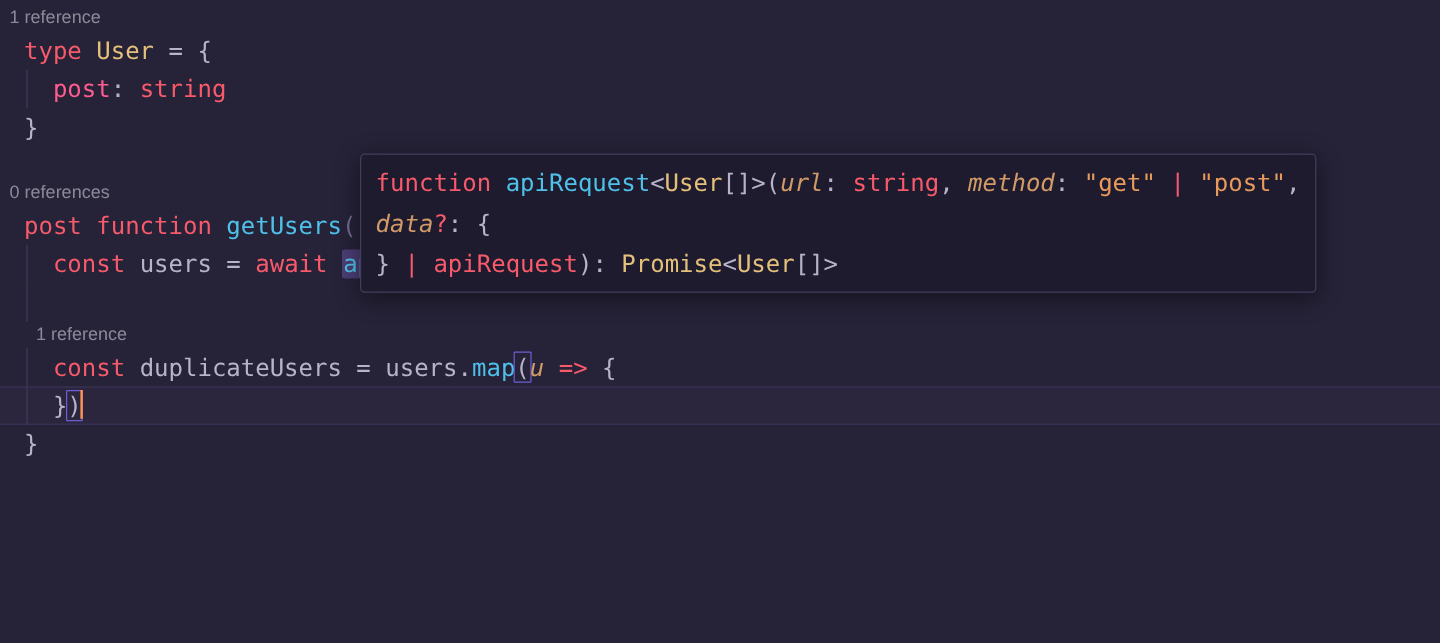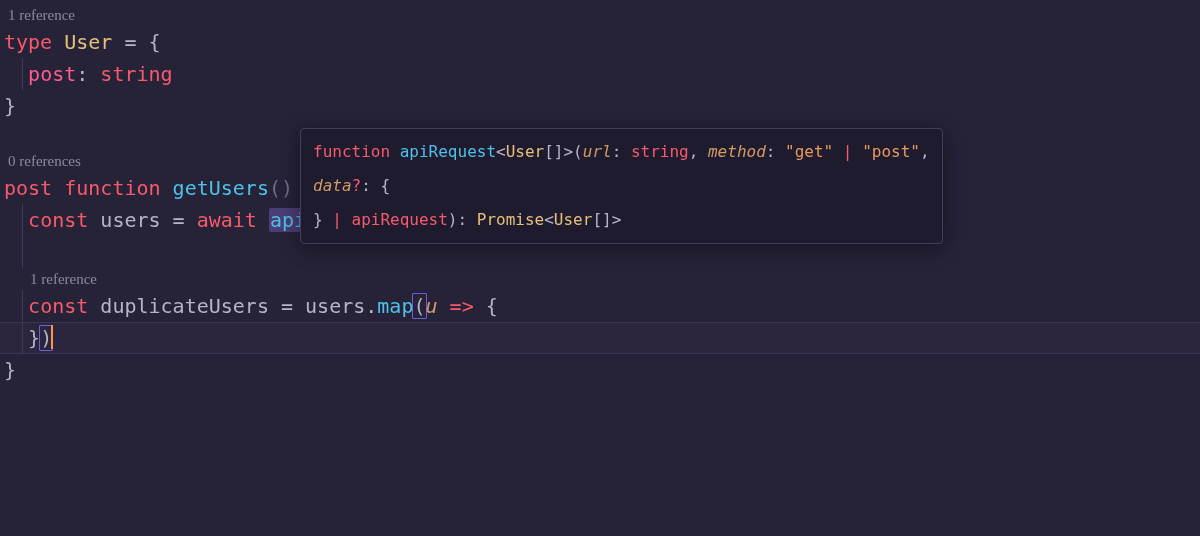--- a/index.html
+++ b/index.html
@@ -27,23 +27,23 @@
 *{box-sizing:border-box;margin:0;padding:0}
 html,body{width:1200px;height:536px;background:var(--bg);overflow:hidden}
 body{
   font-family:ui-monospace,SFMono-Regular,Menlo,Consolas,monospace;
   font-size:20px;
   line-height:32px;
   color:var(--punct);
   position:relative;
 }
 .editor{padding:4px 0 0 0;position:relative}
-.line{white-space:pre;padding-left:4px;position:relative;height:32px}
+.line{white-space:pre;padding-left:20px;position:relative;height:32px}
 .codelens{
-  font-family:Liberation Serif, serif;
+  font-family:Liberation Sans, sans-serif;
   font-size:15px;
   color:var(--codelens);
   padding-left:8px;
   height:22px;
   line-height:22px;
   cursor:pointer;
 }
 
 .g1{position:absolute;left:22px;top:0;bottom:0;border-left:1px solid var(--gutter)}
 .g2{position:absolute;left:64px;top:0;bottom:0;border-left:1px solid var(--gutter)}
@@ -90,21 +90,21 @@
 .tooltip{
   position:absolute;
   left:300px;
   top:128px;
   background:var(--bg-tooltip);
   border:1px solid var(--tooltip-border);
   border-radius:4px;
   padding:6px 12px 6px 12px;
   box-shadow:0 4px 20px rgba(0,0,0,.45);
   max-width:880px;
-  font-size:16px;
+  font-size:20px;
   line-height:34px;
   z-index:10;
 }
 .tooltip .tl{white-space:pre}
 </style>
 </head>
 <body>
 
 <div class="editor">
 

